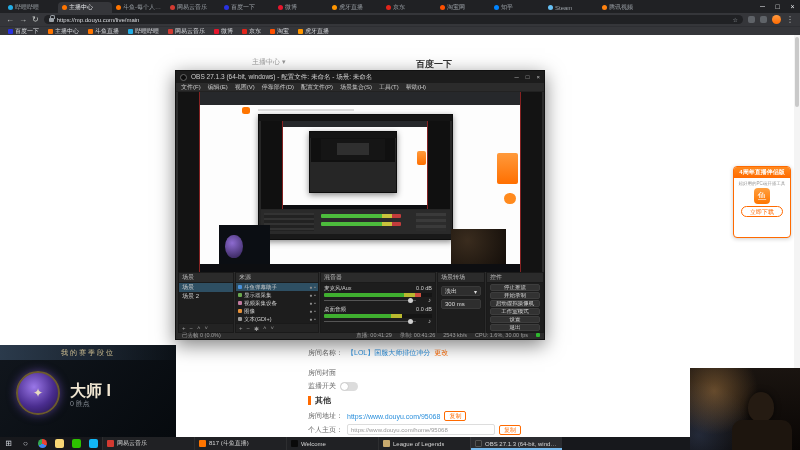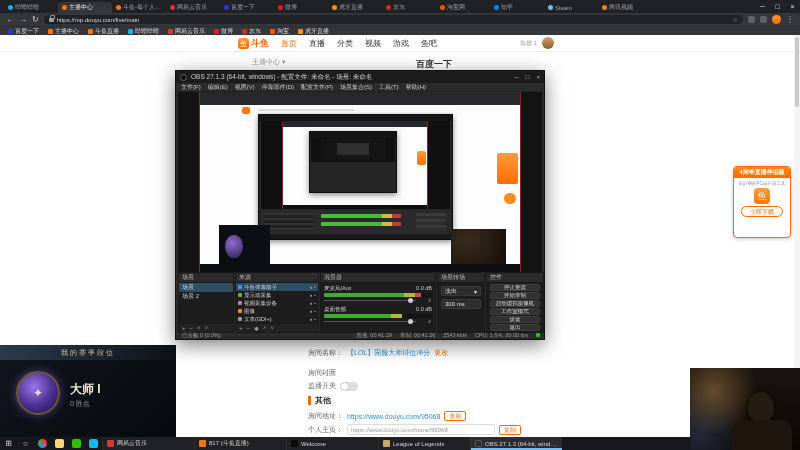--- a/index.html
+++ b/index.html
@@ -116,21 +116,21 @@
   .cbtn{margin:1px 3px 0;height:7px;background:#323232;border:1px solid #3d3d3d;border-radius:2px;color:#ddd;font-size:5.5px;display:flex;align-items:center;justify-content:center;white-space:nowrap;overflow:hidden}
   #obs-status{position:absolute;left:2px;bottom:1px;width:366px;height:6px;display:flex;align-items:center;gap:8px;padding:0 4px;font-size:5.5px;color:#9f9f9f;white-space:nowrap}
   .stat-right{margin-left:auto;display:flex;gap:8px;align-items:center}
   .stat-dot{width:4px;height:4px;background:#2eb82e;border-radius:1px}
 
   
   #lol{position:absolute;left:0;top:345px;width:176px;height:92px;background:linear-gradient(135deg,#11161d,#060a0e);z-index:8;overflow:hidden}
   #lol-head{height:15px;background:linear-gradient(90deg,rgba(44,60,78,.95),rgba(18,26,34,.25));display:flex;align-items:center;justify-content:center;color:#cdbe91;font-size:7px;letter-spacing:2px}
   .emblem{position:absolute;left:16px;top:26px;width:44px;height:44px;border-radius:50%;background:radial-gradient(circle at 40% 35%,#9a77e8,#4a2d8f 55%,#1d1040);border:2px solid #6b5a2e;box-shadow:0 0 10px rgba(130,90,220,.55)}
   .emblem span{position:absolute;left:0;right:0;top:13px;text-align:center;font-size:12px;color:#e8dcc0}
-  #lol-tier{position:absolute;left:70px;top:36px;color:#f0e6d2;font-size:12px;font-weight:bold}
+  #lol-tier{position:absolute;left:70px;top:36px;color:#f0e6d2;font-size:16px;font-weight:bold}
   #lol-sub{position:absolute;left:70px;top:54px;color:#8a9199;font-size:7px}
 
   
   #taskbar{position:absolute;left:0;top:437px;width:800px;height:13px;background:#17181c;z-index:7;display:flex;align-items:center}
   .tb-ico{width:17px;text-align:center;color:#cfd3da;font-size:8px;line-height:13px}
   .tb-app{width:9px;height:9px;border-radius:2px;margin:0 4px;flex:none}
   .tb-chrome{background:conic-gradient(#ea4335 0 33%,#4285f4 33% 66%,#34a853 66% 100%);border-radius:50%}
   .tb-task{display:flex;align-items:center;gap:3px;width:92px;height:13px;padding:0 4px;border-left:1px solid rgba(255,255,255,.06);font-size:6px;color:#d6d6d6;white-space:nowrap;overflow:hidden;background:rgba(255,255,255,.04);flex:none}
   .tb-task.active{box-shadow:inset 0 -2px 0 #76b9ed;background:rgba(255,255,255,.09)}
   .tb-task .dot{width:7px;height:7px;border-radius:1px;flex:none}
@@ -253,36 +253,20 @@
         <span class="fav" style="background-color: rgb(255, 80, 0);"></span>
         <span>淘宝</span>
       </span>
     <span class="bm">
         <span class="fav" style="background-color: rgb(255, 150, 0);"></span>
         <span>虎牙直播</span>
       </span>
   </div>
 
   <div id="page">
-    <div id="siteheader">
-      <span id="logo">
-        <span class="badge">鱼</span>
-        <span class="word">斗鱼</span>
-      </span>
-      <span class="site-nav on">首页</span>
-      <span class="site-nav">直播</span>
-      <span class="site-nav">分类</span>
-      <span class="site-nav">视频</span>
-      <span class="site-nav">游戏</span>
-      <span class="site-nav">鱼吧</span>
-      <span id="header-right">
-        <span id="currency">鱼翅 1</span>
-        <span class="avatar"></span>
-      </span>
-    </div>
 
     <span id="crumb">主播中心 ▾</span>
     <span id="pagetitle">百度一下</span>
 
     <div class="frow" style="left:308px;top:313px">
       <span>房间名称：</span>
       <span class="flink">【LOL】国服大师排位冲分</span>
       <span class="fact">更改</span>
     </div>
     <div class="frow" style="left:308px;top:333px">

